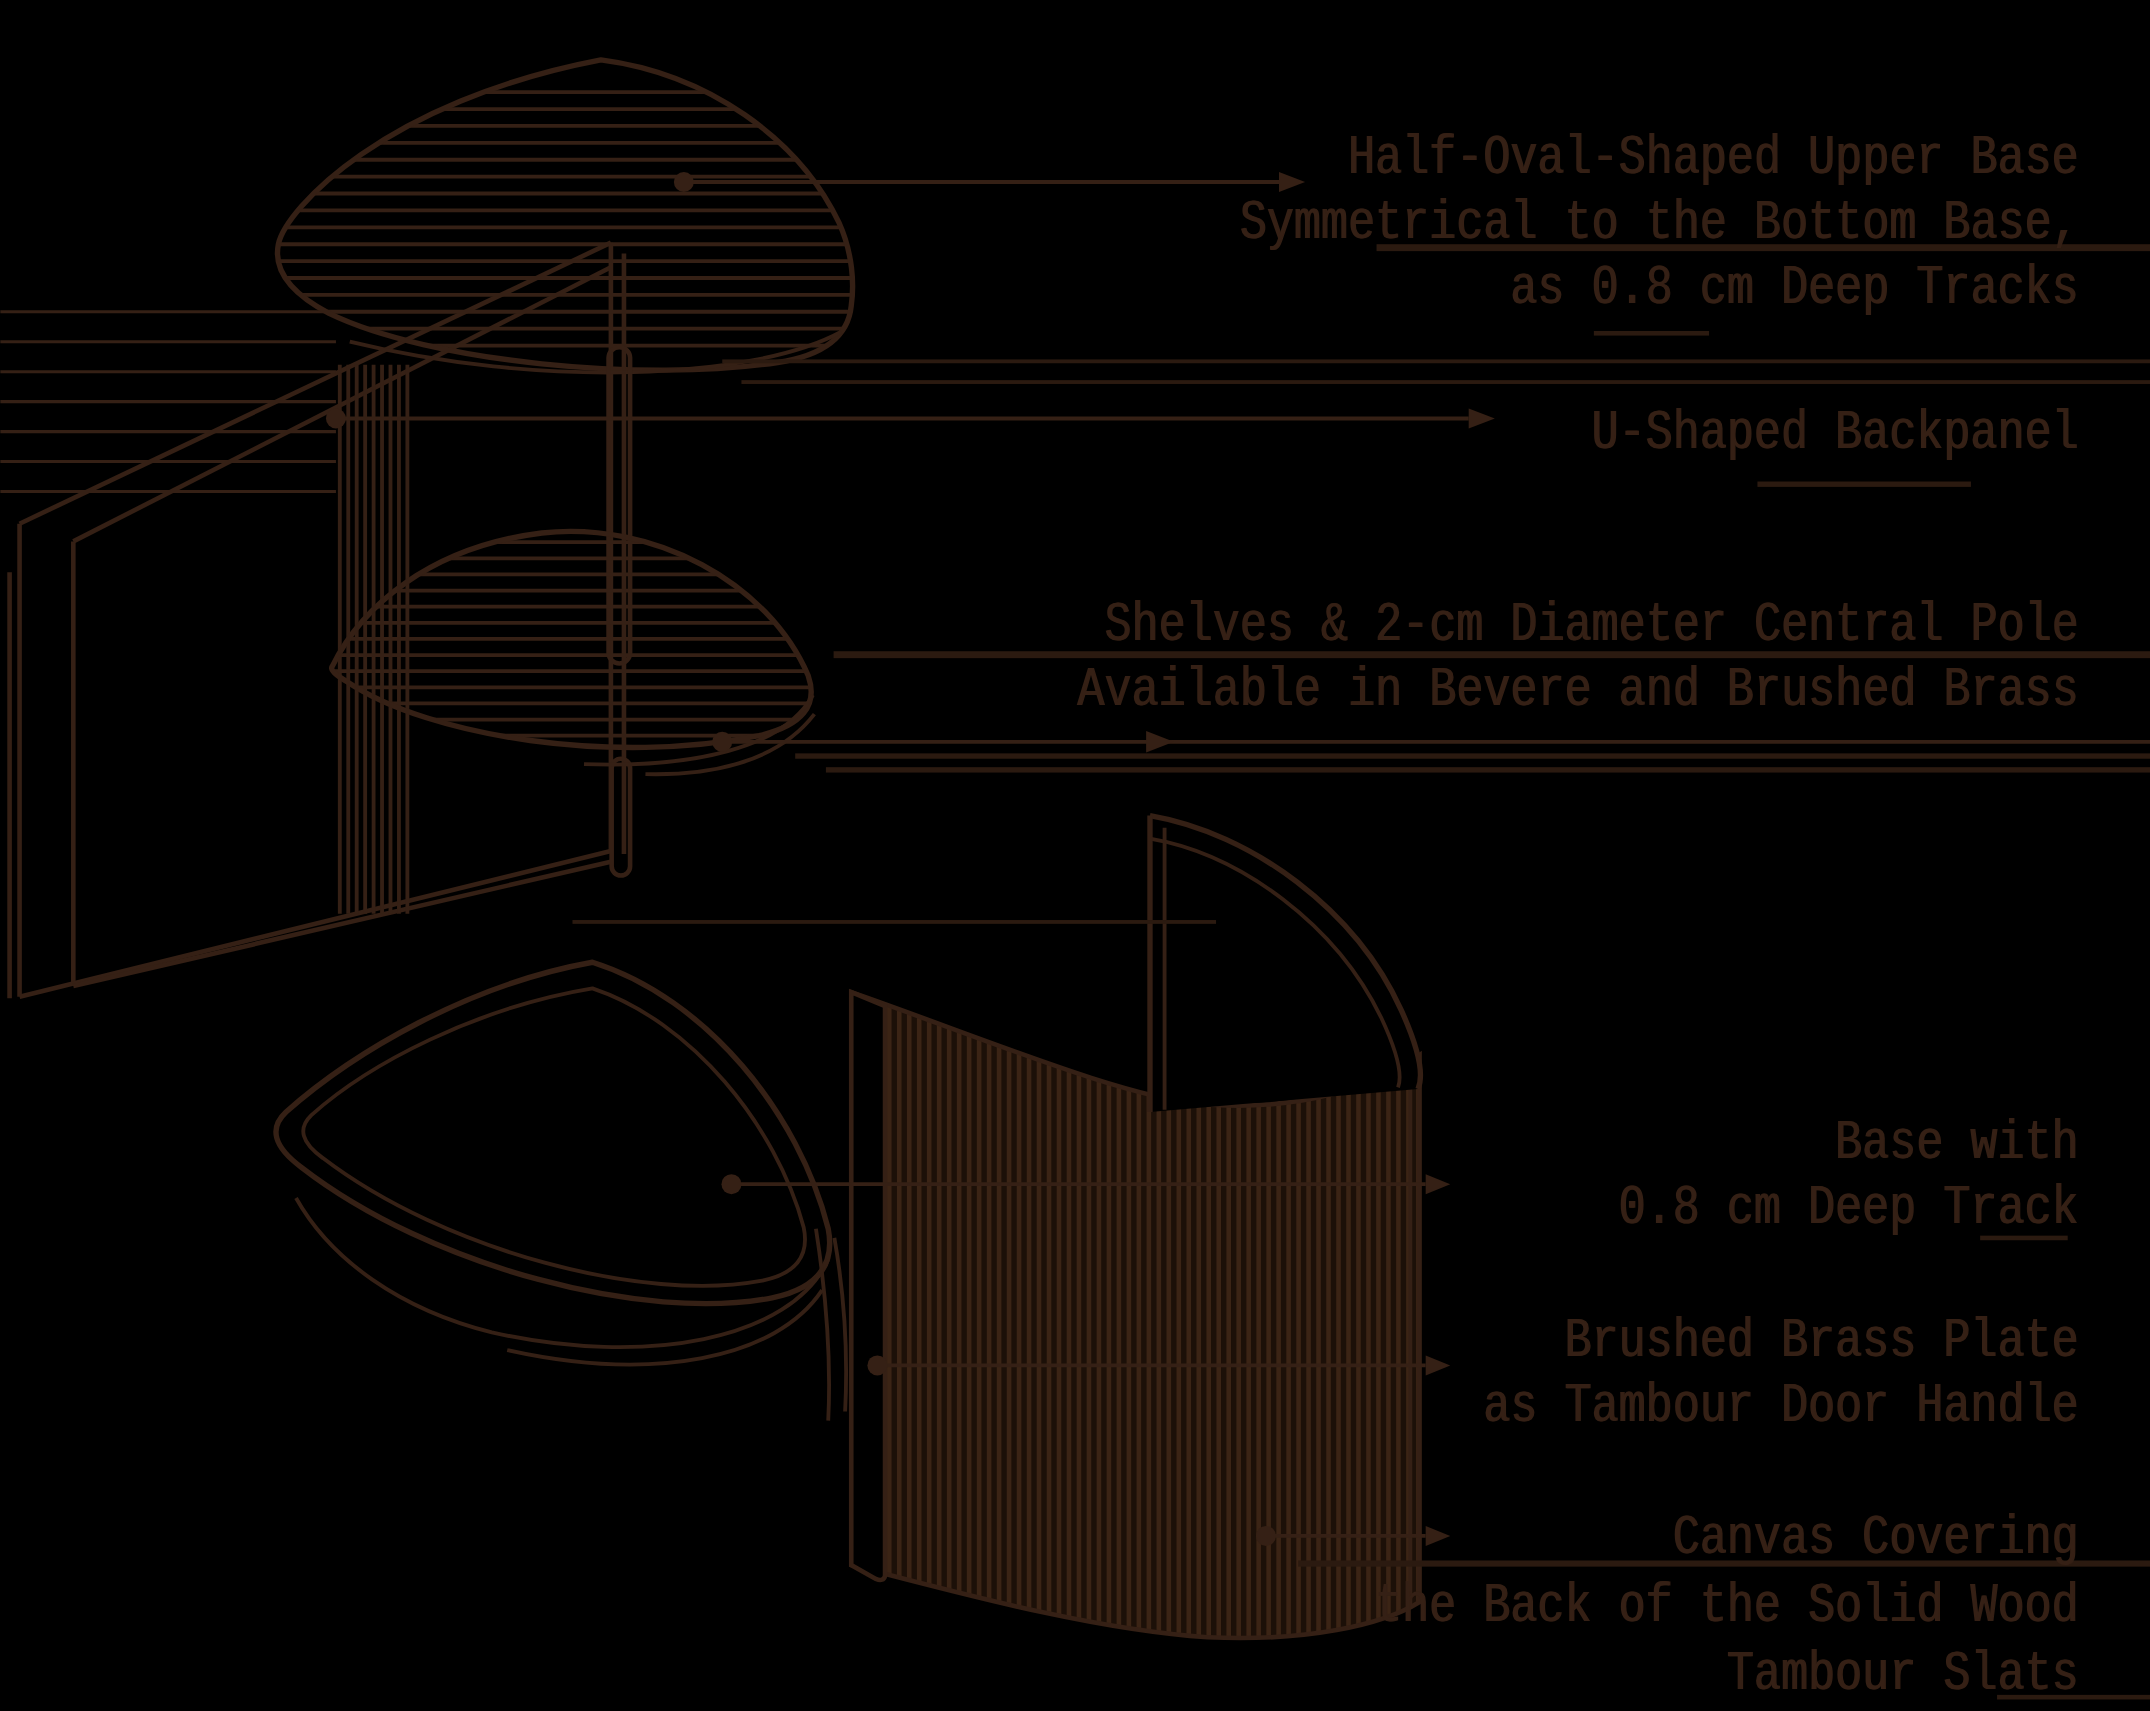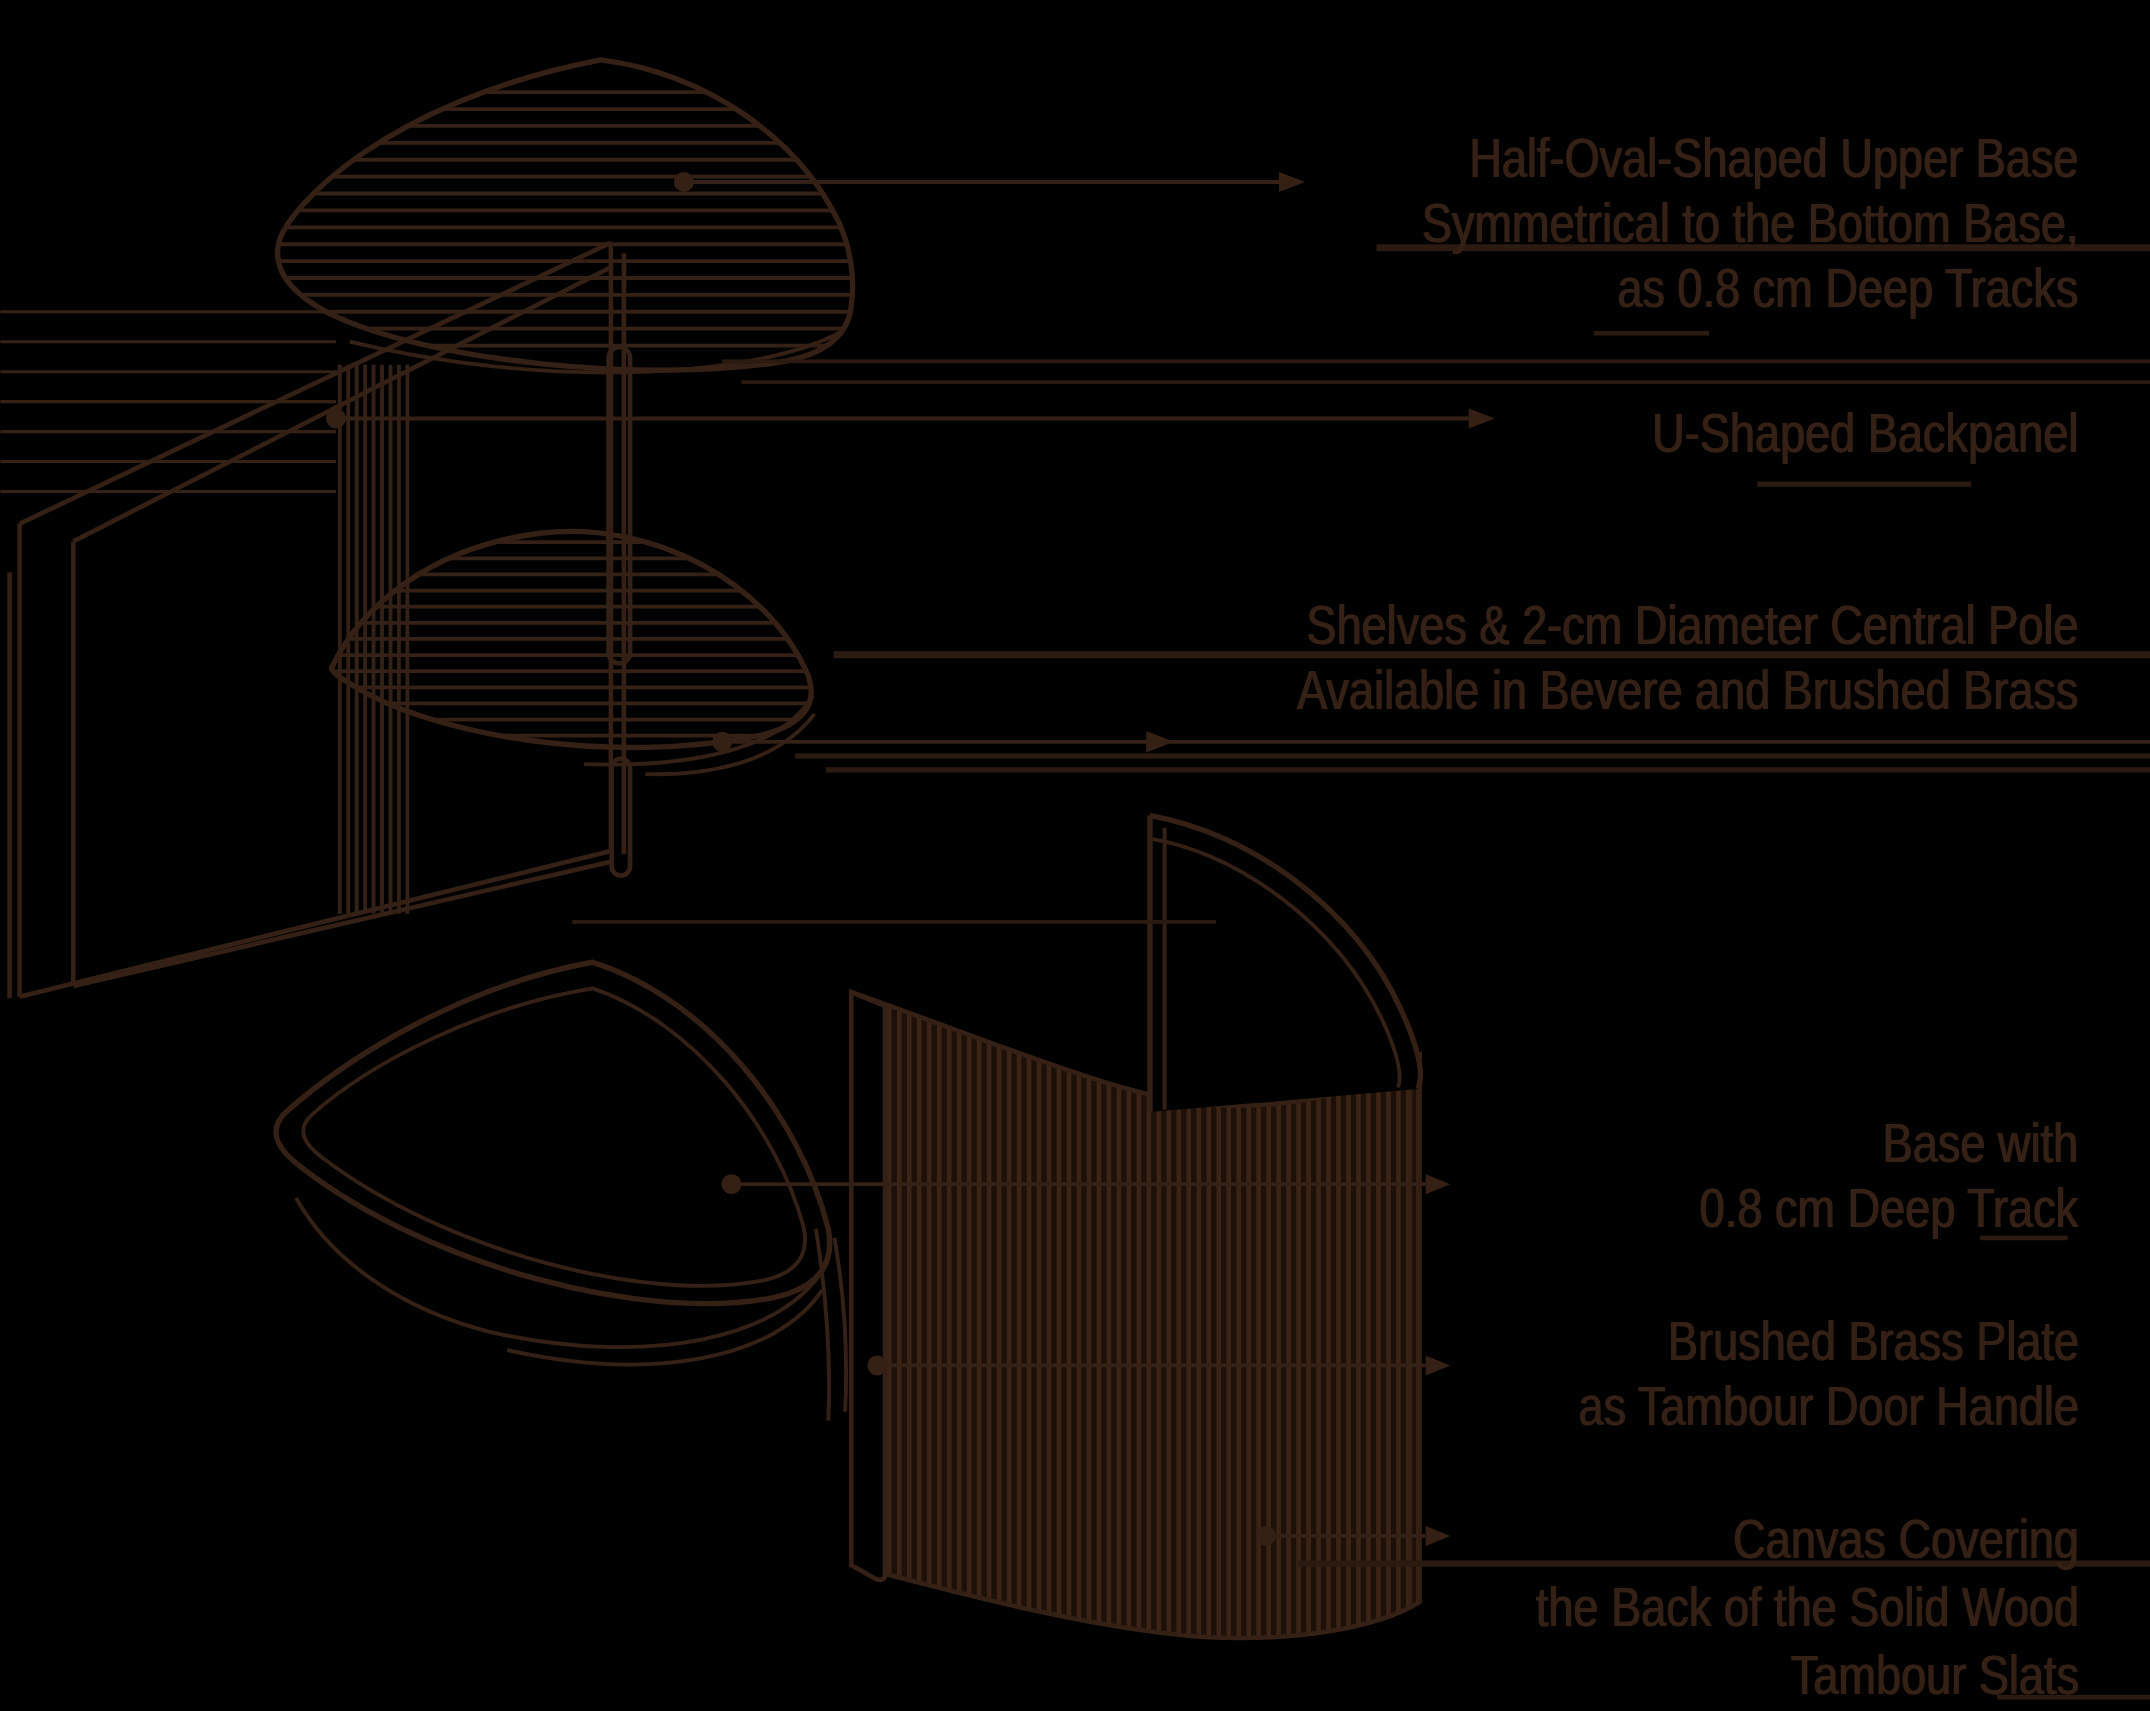--- a/index.html
+++ b/index.html
@@ -10,21 +10,21 @@
     --slat:#1C1008;
   }
   html,body{margin:0;padding:0;}
   body{
     width:2151px;height:1711px;
     background:var(--bg);
     position:relative;
     overflow:hidden;
     font-family:"Liberation Sans", sans-serif;
   }
-  .stage{position:absolute;inset:0;}
+  .stage{position:absolute;inset:0;font-family:Liberation Mono, monospace;}
   svg{position:absolute;left:0;top:0;}
   .label{
     position:absolute;
     right:73px;
     text-align:right;
     color:var(--ink);
     font-size:55px;
     line-height:65px;
     white-space:nowrap;
     transform:scaleX(0.82);

